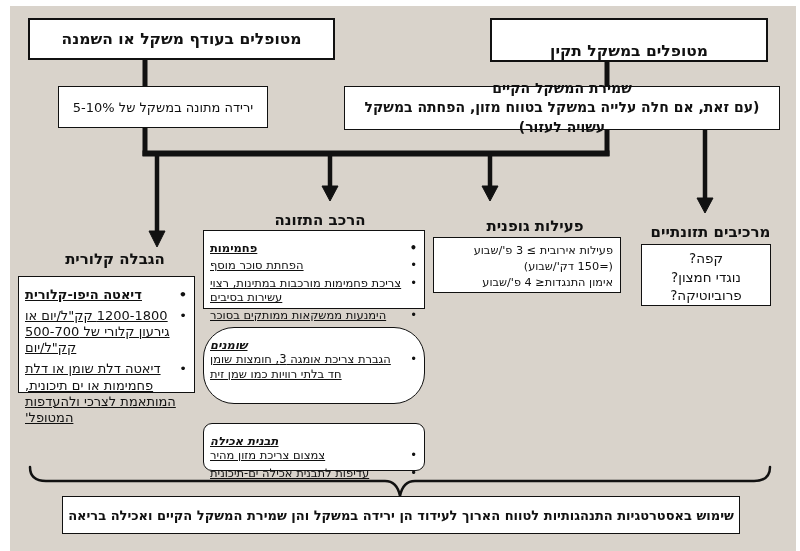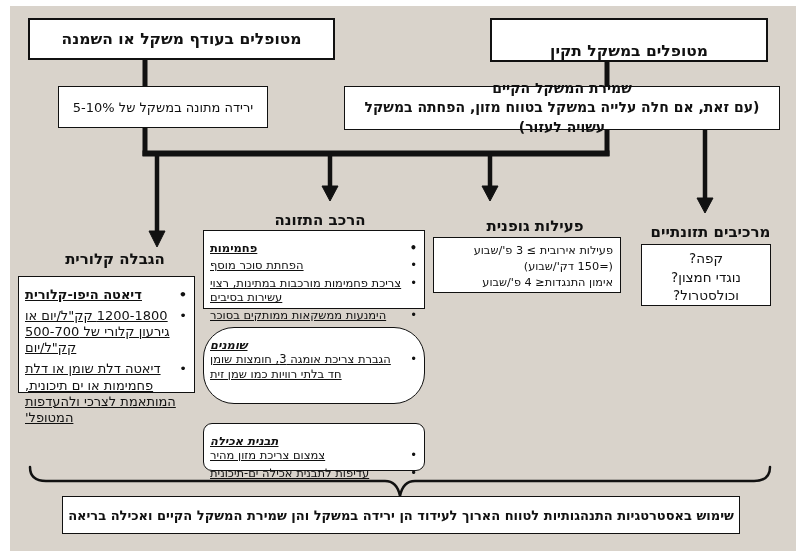--- a/index.html
+++ b/index.html
@@ -120,20 +120,20 @@
   </div>
 
   <div class="box activity-content" style="left:433px; top:237px; width:188px; height:56px;padding-left:28px;">
     <div>פעילות אירובית ≥ 3 פ'/שבוע (=150 דק'/שבוע)</div>
     <div>אימון התנגדות≤ 4 פ'/שבוע</div>
   </div>
 
   <div class="box components-content" style="left:641px; top:244px; width:130px; height:62px;text-align:center;">
     <div>קפה?</div>
     <div>נוגדי חמצון?</div>
-    <div>וכולסטרול?</div>
+    <div>פרוביוטיקה?</div>
   </div>
 
   <div class="box ctr" style="left:62px; top:496px; width:678px; height:38px;">
     <span class="footer-txt">שימוש באסטרטגיות התנהגותיות לטווח הארוך לעידוד הן ירידה במשקל והן שמירת המשקל הקיים ואכילה בריאה</span>
   </div>
 
 </div>
 
 </body></html>

